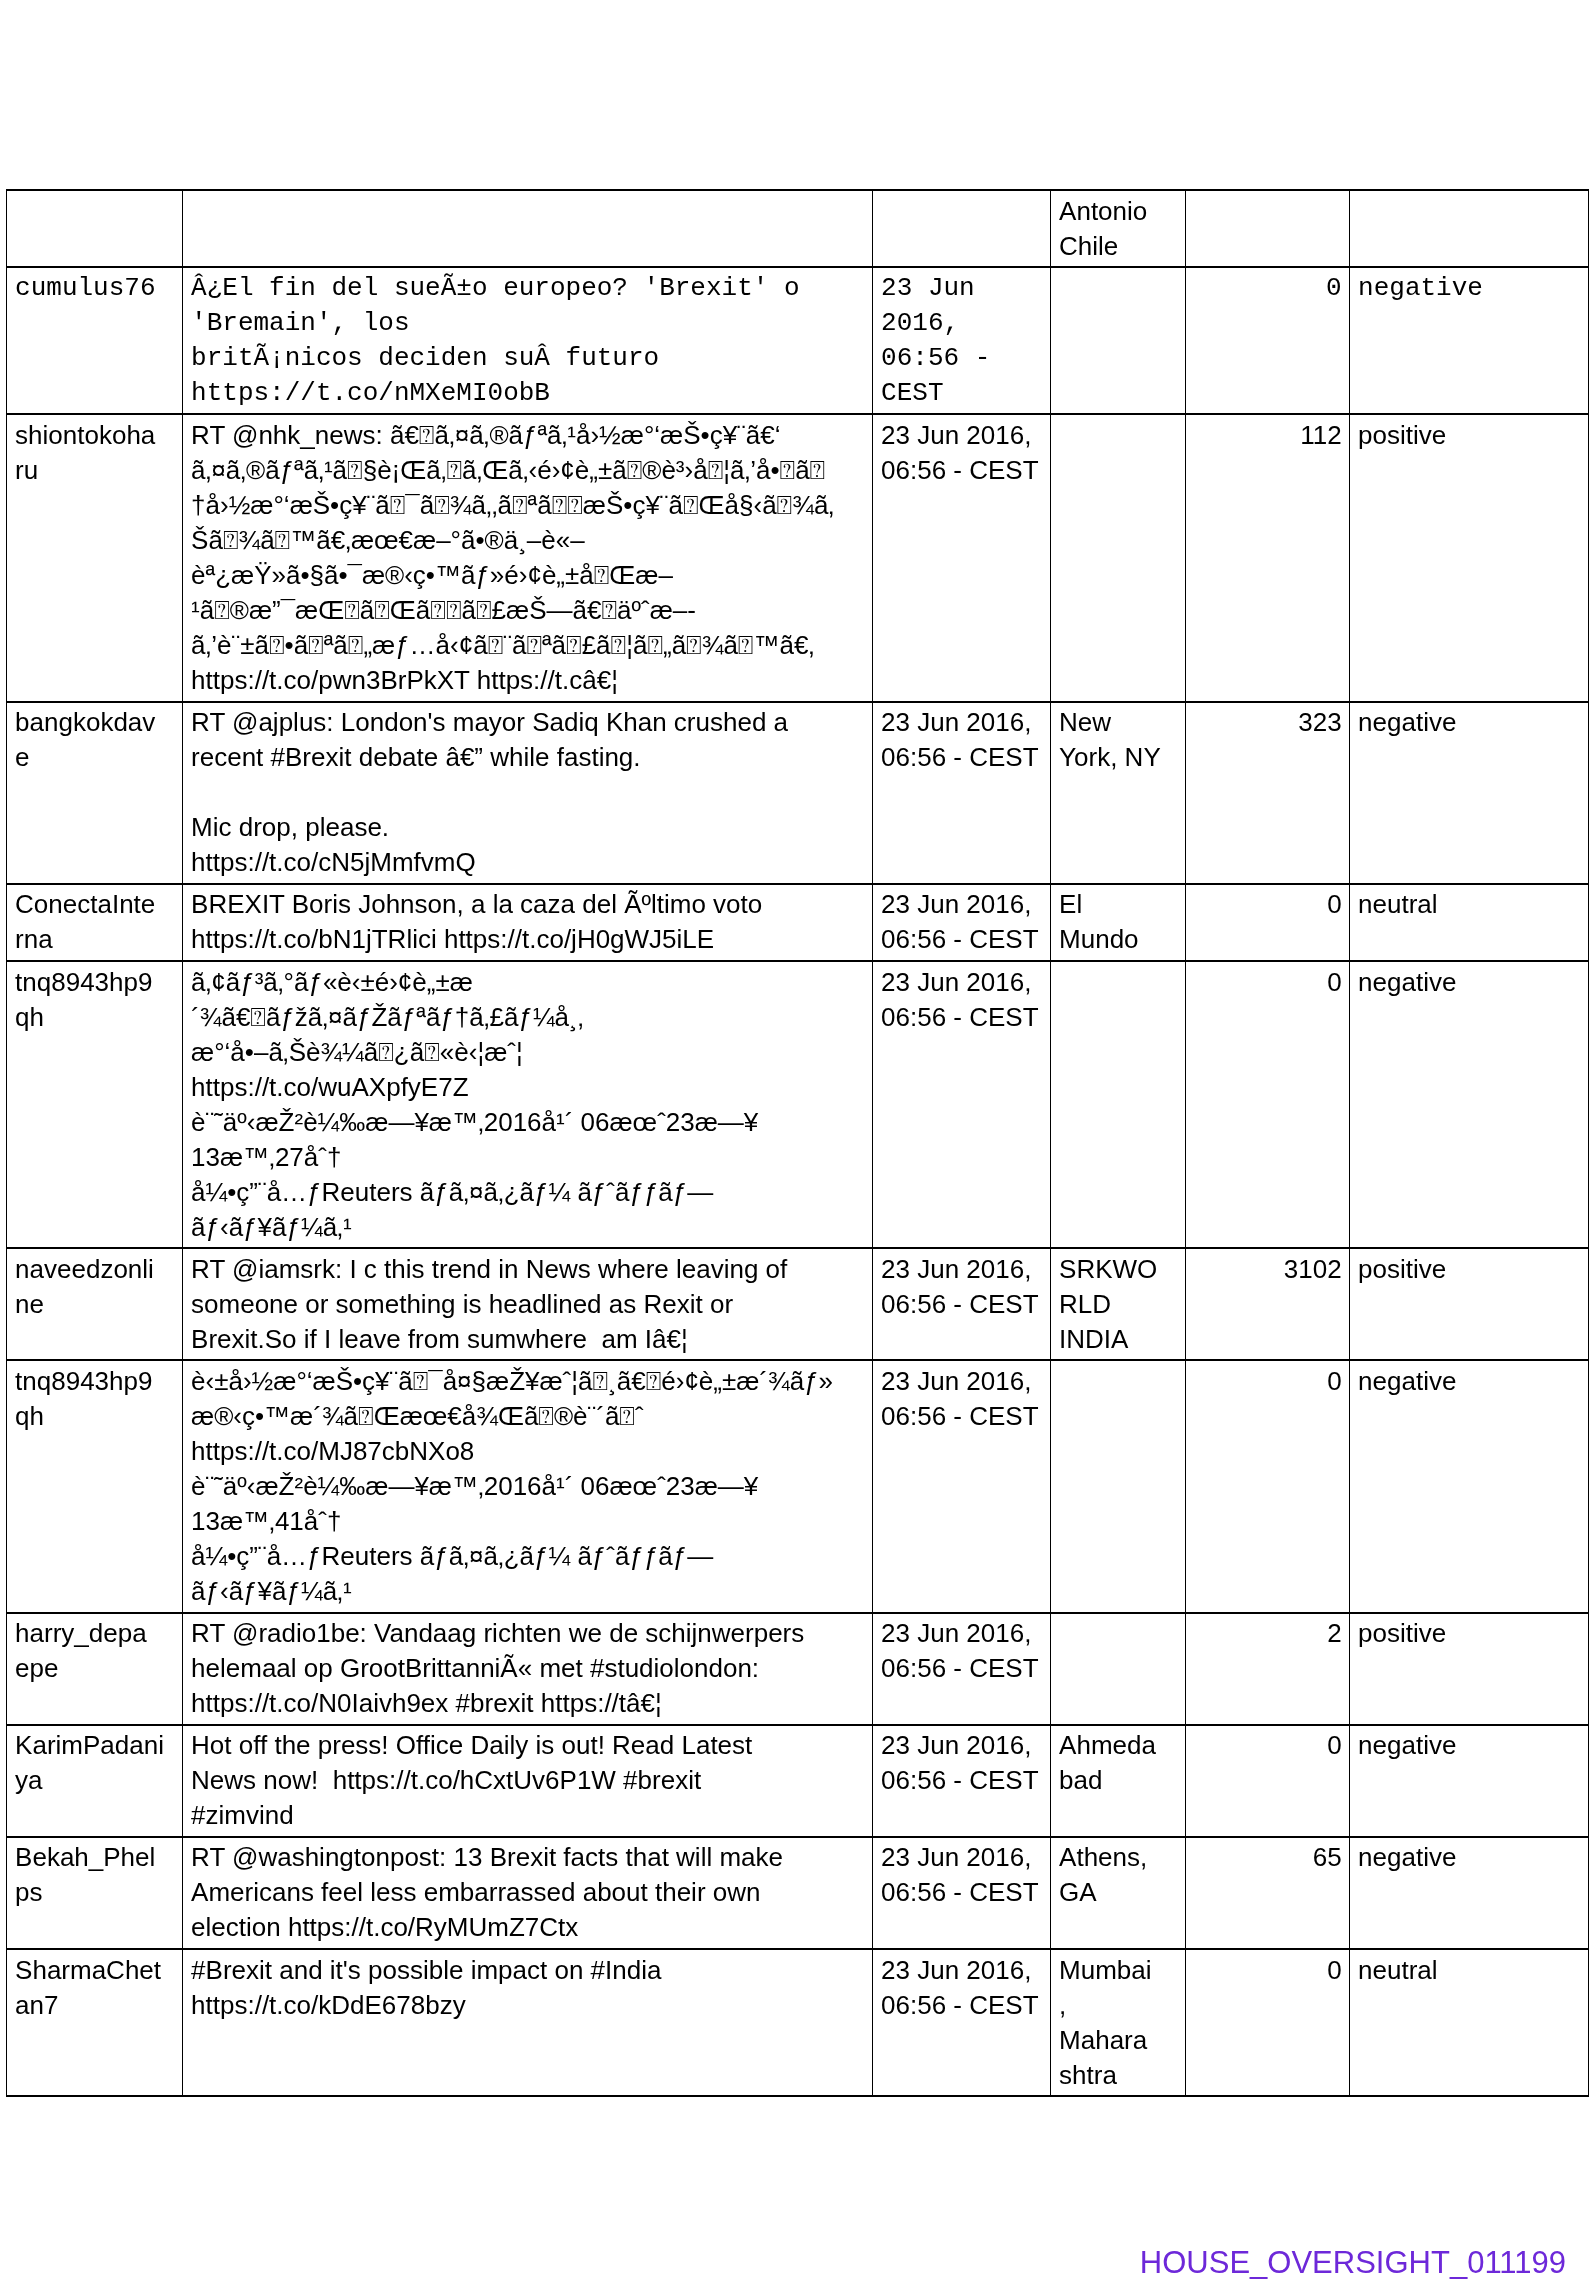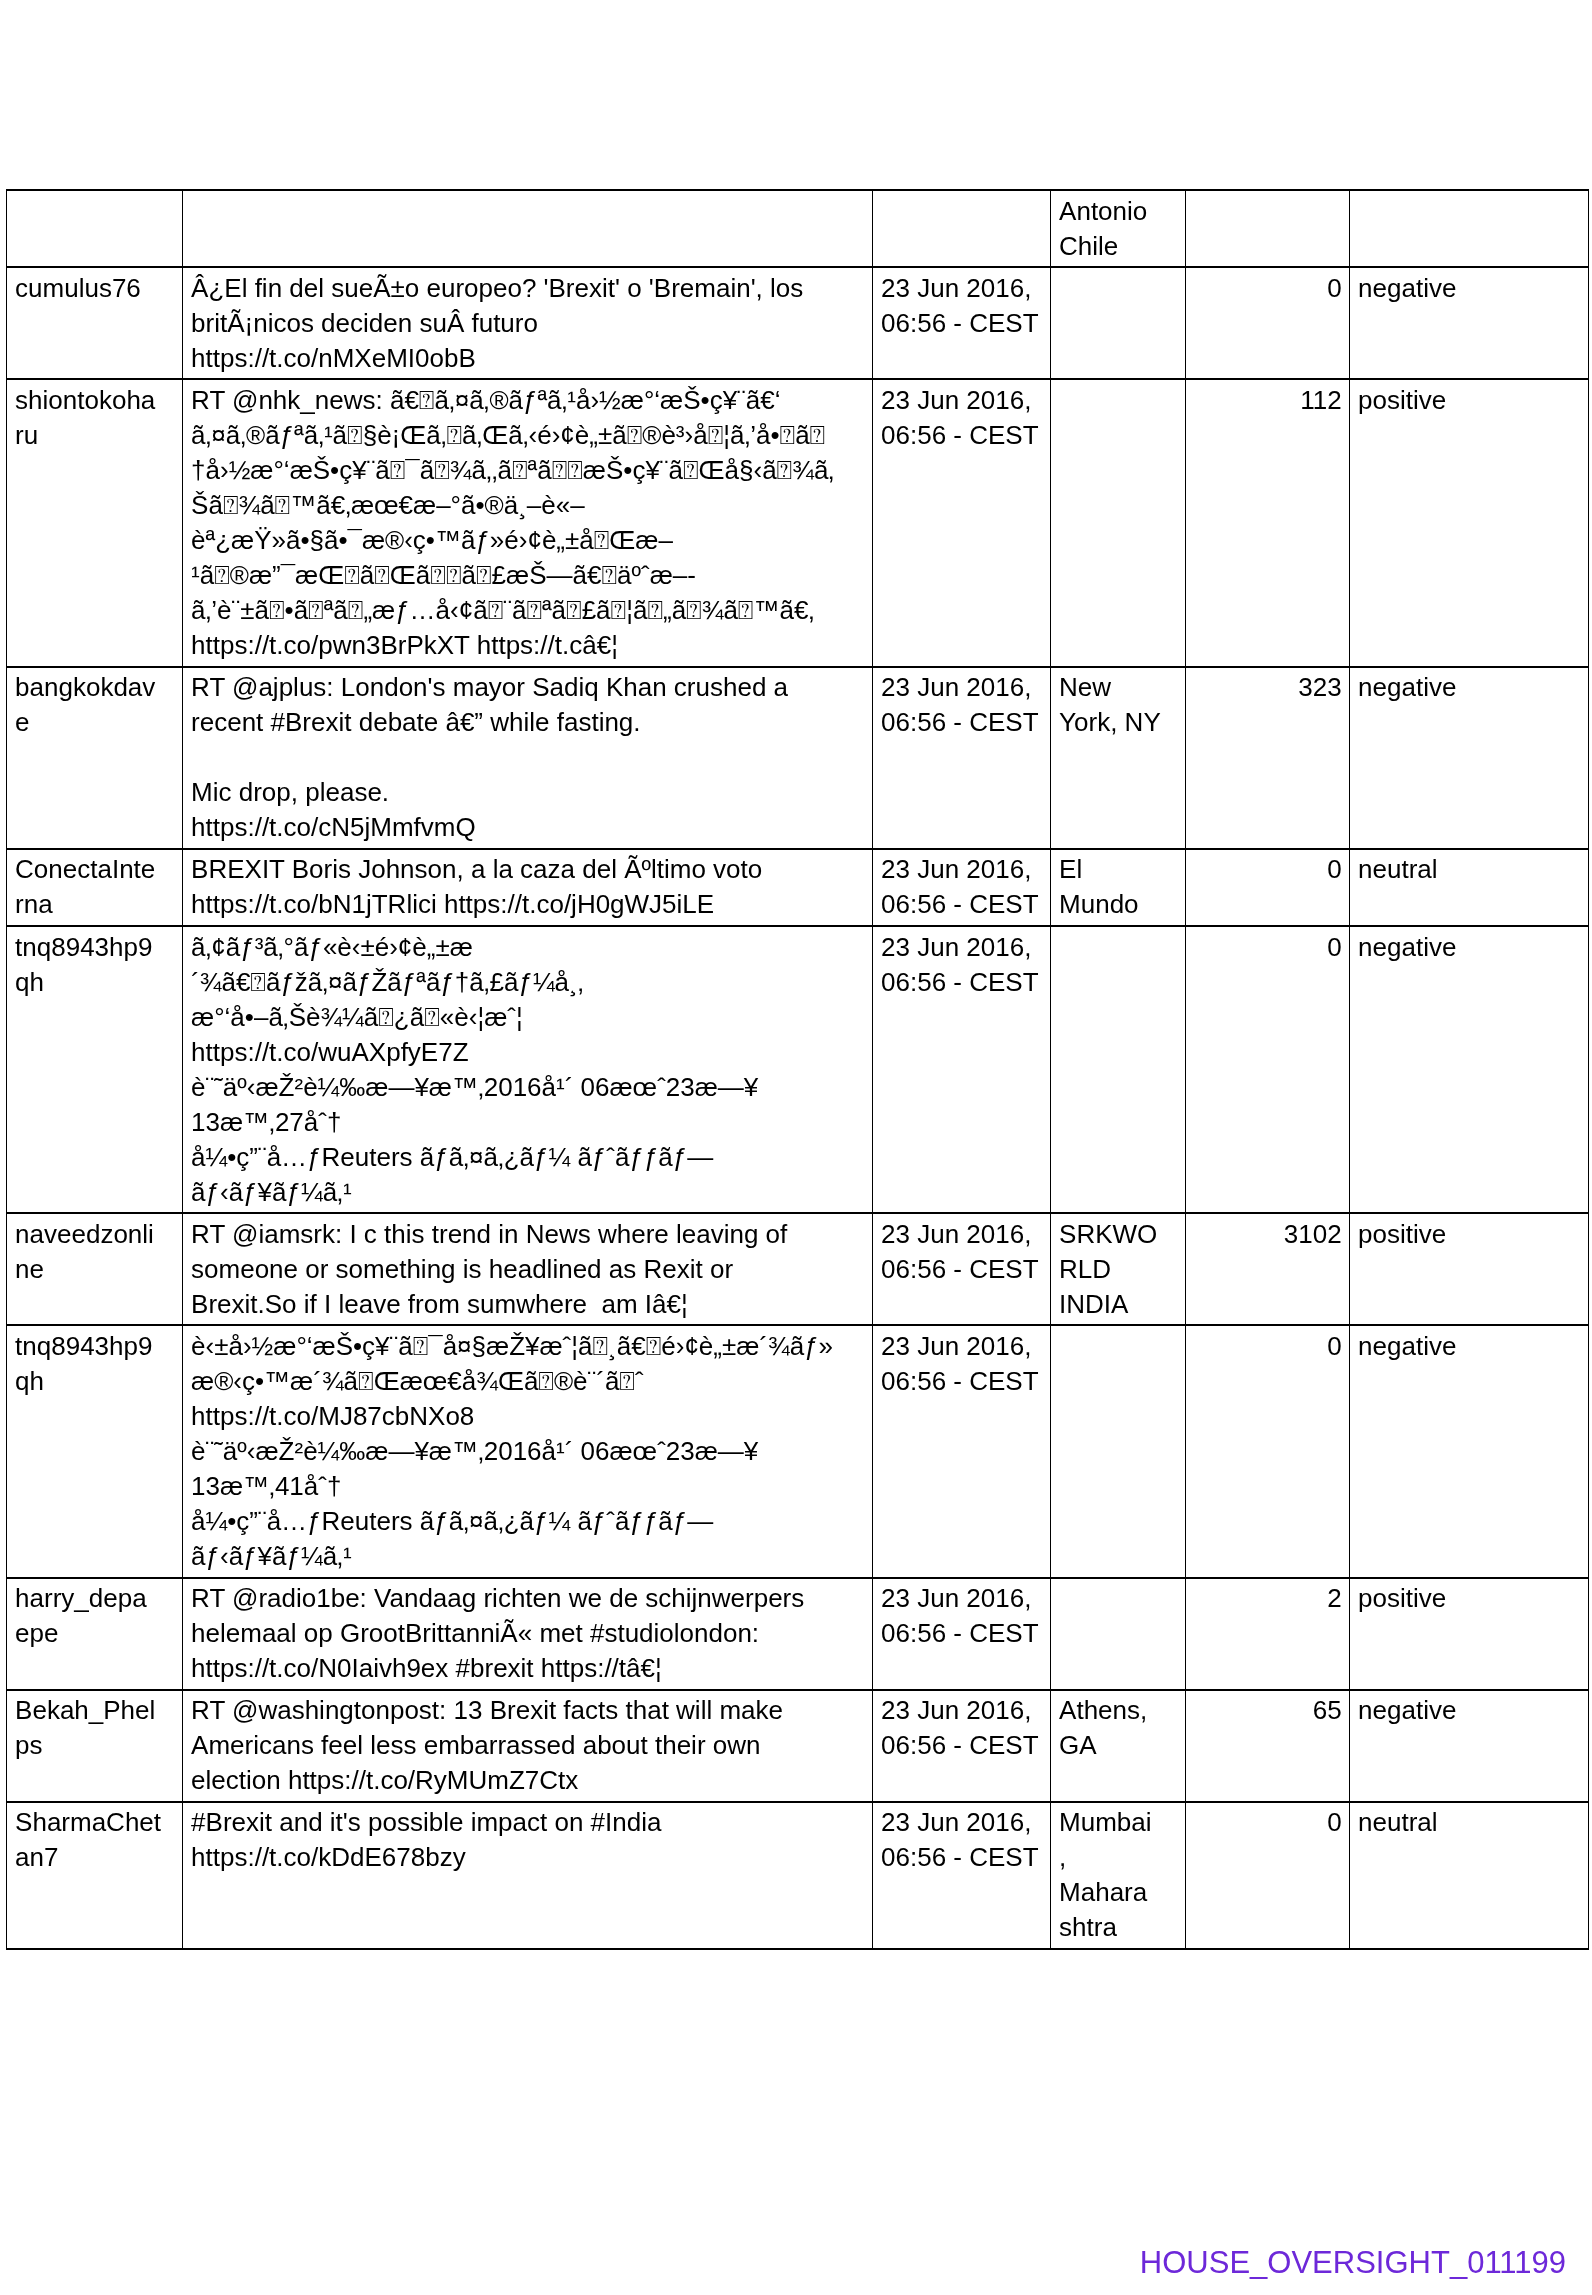--- a/index.html
+++ b/index.html
@@ -62,21 +62,21 @@
     <tbody id="rows-body">
         <tr style="height: 77px;">
           <td class="col-username"></td>
           <td class="col-tweet"></td>
           <td class="col-datetime"></td>
           <td class="col-location">Antonio
 Chile</td>
           <td class="col-count"></td>
           <td class="col-sentiment"></td>
         </tr>
-        <tr style="height: 109px;">
+        <tr style="height: 109px; font-family: Liberation Mono, monospace;">
           <td class="col-username">cumulus76</td>
           <td class="col-tweet">Â¿El fin del sueÃ±o europeo? 'Brexit' o 'Bremain', los
 britÃ¡nicos deciden suÂ futuro
 https://t.co/nMXeMI0obB</td>
           <td class="col-datetime">23 Jun 2016,
 06:56 - CEST</td>
           <td class="col-location"></td>
           <td class="col-count">0</td>
           <td class="col-sentiment">negative</td>
         </tr>
@@ -173,20 +173,33 @@
 epe</td>
           <td class="col-tweet">RT @radio1be: Vandaag richten we de schijnwerpers
 helemaal op GrootBrittanniÃ« met #studiolondon:
 https://t.co/N0Iaivh9ex #brexit https://tâ€¦</td>
           <td class="col-datetime">23 Jun 2016,
 06:56 - CEST</td>
           <td class="col-location"></td>
           <td class="col-count">2</td>
           <td class="col-sentiment">positive</td>
         </tr>
+        <tr style="height: 108px;">
+          <td class="col-username">KarimPadani
+ya</td>
+          <td class="col-tweet">Hot off the press! Office Daily is out! Read Latest
+News now!  https://t.co/hCxtUv6P1W #brexit
+#zimvind</td>
+          <td class="col-datetime">23 Jun 2016,
+06:56 - CEST</td>
+          <td class="col-location">Ahmeda
+bad</td>
+          <td class="col-count">0</td>
+          <td class="col-sentiment">negative</td>
+        </tr>
         <tr style="height: 110px;">
           <td class="col-username">Bekah_Phel
 ps</td>
           <td class="col-tweet">RT @washingtonpost: 13 Brexit facts that will make
 Americans feel less embarrassed about their own
 election https://t.co/RyMUmZ7Ctx</td>
           <td class="col-datetime">23 Jun 2016,
 06:56 - CEST</td>
           <td class="col-location">Athens,
 GA</td>

